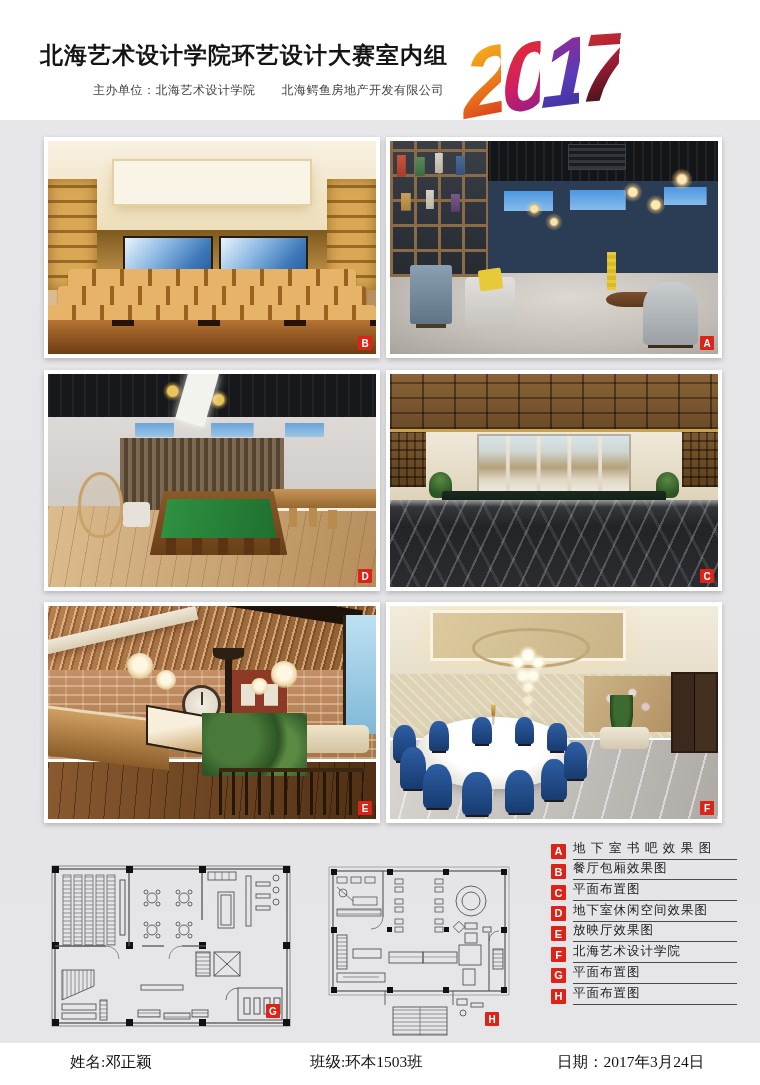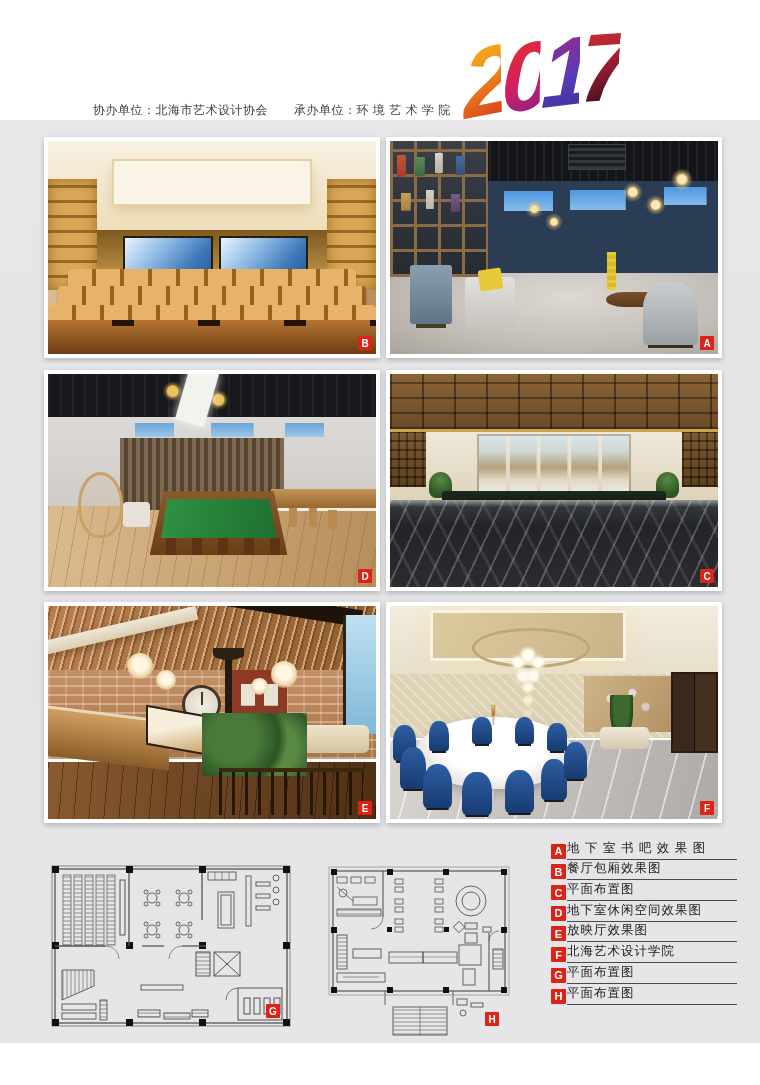--- a/index.html
+++ b/index.html
@@ -163,36 +163,37 @@
 
   
   .plan{position:absolute;}
   .plan svg{display:block;}
   .plan-tag{position:absolute;width:14px;height:14px;background:#dd2218;color:#fff;font-size:10px;font-weight:700;display:flex;align-items:center;justify-content:center;border-radius:1px;}
 
   
   .legend{position:absolute;left:551px;top:839px;width:186px;}
   .leg-row{display:flex;align-items:flex-end;height:20.7px;}
   .leg-sq{flex:0 0 15px;width:15px;height:15px;background:#dd2218;color:#fff;font-size:11px;font-weight:700;display:flex;align-items:center;justify-content:center;border-radius:1px;margin-bottom:1px;}
-  .leg-lbl{flex:1;margin-left:1px;font-size:12.5px;color:#1c1c1c;letter-spacing:1px;border-bottom:1.5px solid #4a4a4a;padding-bottom:2px;white-space:nowrap;overflow:hidden;}
+  .leg-lbl{flex:1;margin-left:7px;font-size:12.5px;color:#1c1c1c;letter-spacing:1px;border-bottom:1.5px solid #4a4a4a;padding-bottom:2px;white-space:nowrap;overflow:hidden;}
 
   
   .footer{position:absolute;left:0;top:1043px;width:760px;height:42px;background:#fff;font-family:"Liberation Serif", serif;font-size:15.5px;color:#111;}
   .f-name{position:absolute;left:70px;top:9px;}
   .f-class{position:absolute;left:310px;top:9px;}
   .f-date{position:absolute;left:557px;top:9px;}
 </style>
 </head>
 <body>
 
 <div class="board">
   <div class="gray-band"></div>
 
-  <div class="info-line il2">
-    <span>协办单位：</span><span>北海市艺术设计协会</span><span class="info-col2">承办单位：</span><span>环 境 艺 术 学 院</span>
+  <div class="title">北海艺术设计学院环艺设计大赛室内组</div>
+  <div class="info-line il1">
+    <span>主办单位：</span><span>北海艺术设计学院</span><span class="info-col2">北海鳄鱼房地产开发有限公司</span>
   </div>
   <div class="year">
     <span class="yd0">2</span><span class="yd1">0</span><span class="yd2">1</span><span class="yd3">7</span>
   </div>
 
   <figure class="photo" style="left:44px;top:137px">
     <div class="scene">
       <div class="layer sd-floor" style="z-index:0"></div>
       <div class="layer sb-ceil"></div>
       <div class="layer sb-wall">
@@ -546,13 +547,18 @@
     <div class="leg-row">
         <span class="leg-sq">G</span>
         <span class="leg-lbl">平面布置图</span>
       </div>
     <div class="leg-row">
         <span class="leg-sq">H</span>
         <span class="leg-lbl">平面布置图</span>
       </div>
   </div>
 
+  <div class="footer">
+    <span class="f-name">姓名:邓正颖</span>
+    <span class="f-class">班级:环本1503班</span>
+    <span class="f-date">日期：2017年3月24日</span>
+  </div>
 </div>
 
 </body></html>

